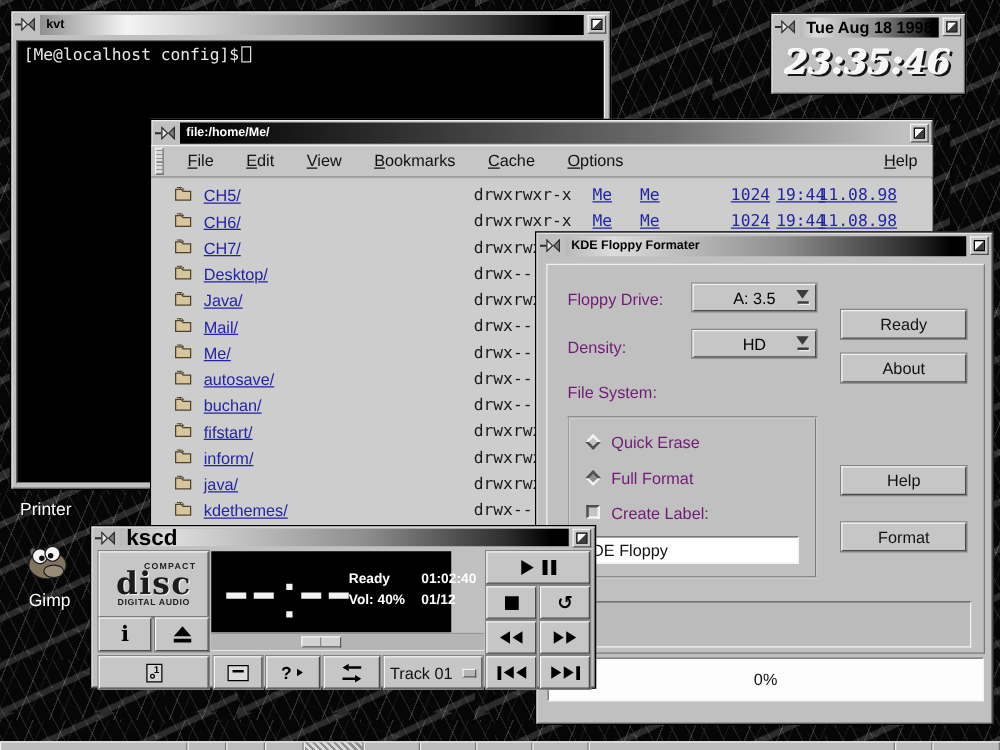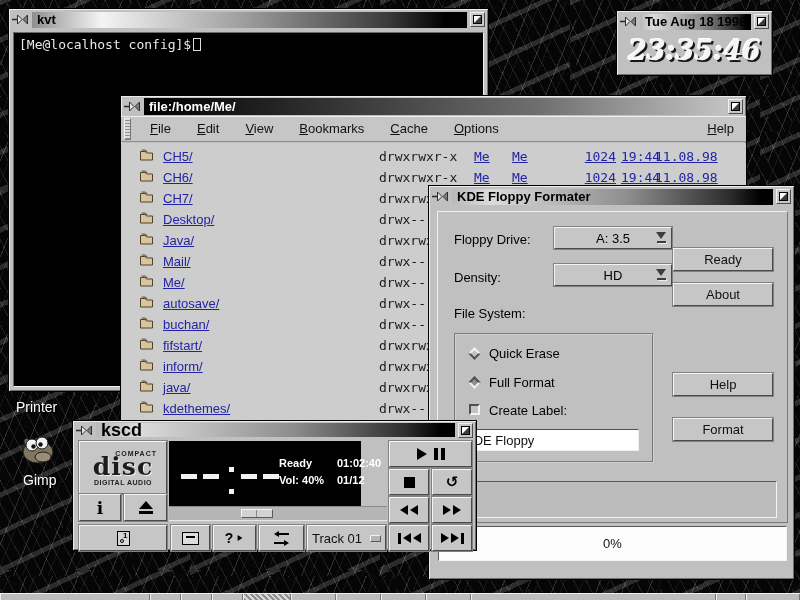--- a/index.html
+++ b/index.html
@@ -13,21 +13,21 @@
       repeating-linear-gradient(155deg, rgba(110,110,110,.30) 0 5px, rgba(5,5,5,.9) 5px 34px),
       repeating-linear-gradient(20deg, rgba(160,160,160,.12) 0 2px, transparent 2px 29px);
     background-size: 96px 96px, 132px 132px, 190px 190px, 96px 96px;
     position:relative;
   }
 
   .window { position:absolute; background:#c0c0c0; border:1px solid #000;
     box-shadow: inset 1px 1px 0 #ececec, inset -1px -1px 0 #6e6e6e; }
   .titlebar { height:20px; display:flex; align-items:center; gap:3px; padding:2px 3px 1px 3px; }
   .tgrad { flex:1; height:16px; display:flex; align-items:center; padding:0 5px;
-    font-weight:bold; font-size:13px; white-space:nowrap; overflow:hidden; }
+    font-weight:bold; font-size:10px; white-space:nowrap; overflow:hidden; }
   .g-light-dark { background:linear-gradient(90deg,#b9b9b9,#dcdcdc 12%,#8d8d8d 55%,#2e2e2e 86%,#000 96%); color:#000; }
   .g-kvt { background:linear-gradient(90deg,#8f8f8f,#f4f4f4 16%,#9a9a9a 50%,#3a3a3a 82%,#000 95%); color:#000; }
   .g-dark-light { background:linear-gradient(90deg,#000,#1c1c1c 18%,#6f6f6f 68%,#c2c2c2 100%); color:#fff; }
   .pin { width:17px; height:11px; flex:0 0 auto; }
   .maxbtn { width:15px; height:15px; flex:0 0 auto; background:#c6c6c6;
     border:1px solid; border-color:#f2f2f2 #4c4c4c #4c4c4c #f2f2f2; display:flex; align-items:center; justify-content:center; }
   .maxbtn i { display:block; width:9px; height:9px; border:1px solid #000;
     background:linear-gradient(135deg,#fff 48%,#3c3c3c 52%); }
 
   .btn { background:#c6c6c6; border:1px solid; border-color:#f4f4f4 #4a4a4a #4a4a4a #f4f4f4;
@@ -69,22 +69,22 @@
   .krow .fown  { position:absolute; left:353px; top:3px; }
   .krow .fgrp  { position:absolute; left:391px; top:3px; }
   .krow .fsize { position:absolute; left:440px; top:3px; width:55px; text-align:right; }
   .krow .ftime { position:absolute; left:500px; top:3px; }
   .krow .fdate { position:absolute; left:534px; top:3px; }
 
   
   #floppy { left:428px; top:185px; width:367px; height:395px; }
   #floppy .inner { position:absolute; left:8px; top:25px; width:351px; height:312px;
     border:1px solid; border-color:#efefef #7a7a7a #7a7a7a #efefef; }
-  .flabel { position:absolute; font-size:13px; color:#000000; }
-  .combo { position:absolute; width:118px; height:22px; background:#c6c6c6;
+  .flabel { position:absolute; font-size:13px; color:#701a75; }
+  .combo { position:absolute; width:99px; height:22px; background:#c6c6c6;
     border:1px solid; border-color:#f4f4f4 #4a4a4a #4a4a4a #f4f4f4; box-shadow:0 0 0 1px #828282;
     font-size:13px; display:flex; align-items:center; justify-content:center; }
   .carrow { position:absolute; right:3px; top:3px; width:14px; height:14px; display:flex; flex-direction:column; align-items:center; }
   .carrow .ct { width:0; height:0; border-left:5px solid transparent; border-right:5px solid transparent; border-top:7px solid #3d3d3d; margin-top:1px; }
   .carrow .cu { width:9px; height:2px; background:#3d3d3d; margin-top:2px; box-shadow:1px 1px 0 #eee; }
   .gbox { position:absolute; left:25px; top:147px; width:200px; height:130px; border:2px groove #cfcfcf; }
   .radio { position:absolute; width:9px; height:9px; transform:rotate(45deg); background:#c3c3c3;
     border:2px solid; border-color:#f2f2f2 #4f4f4f #4f4f4f #f2f2f2; }
   .radio.sel { border-color:#4f4f4f #f2f2f2 #f2f2f2 #4f4f4f; background:#8f8f8f; }
   .checkbox { position:absolute; width:11px; height:11px; background:#c3c3c3;

